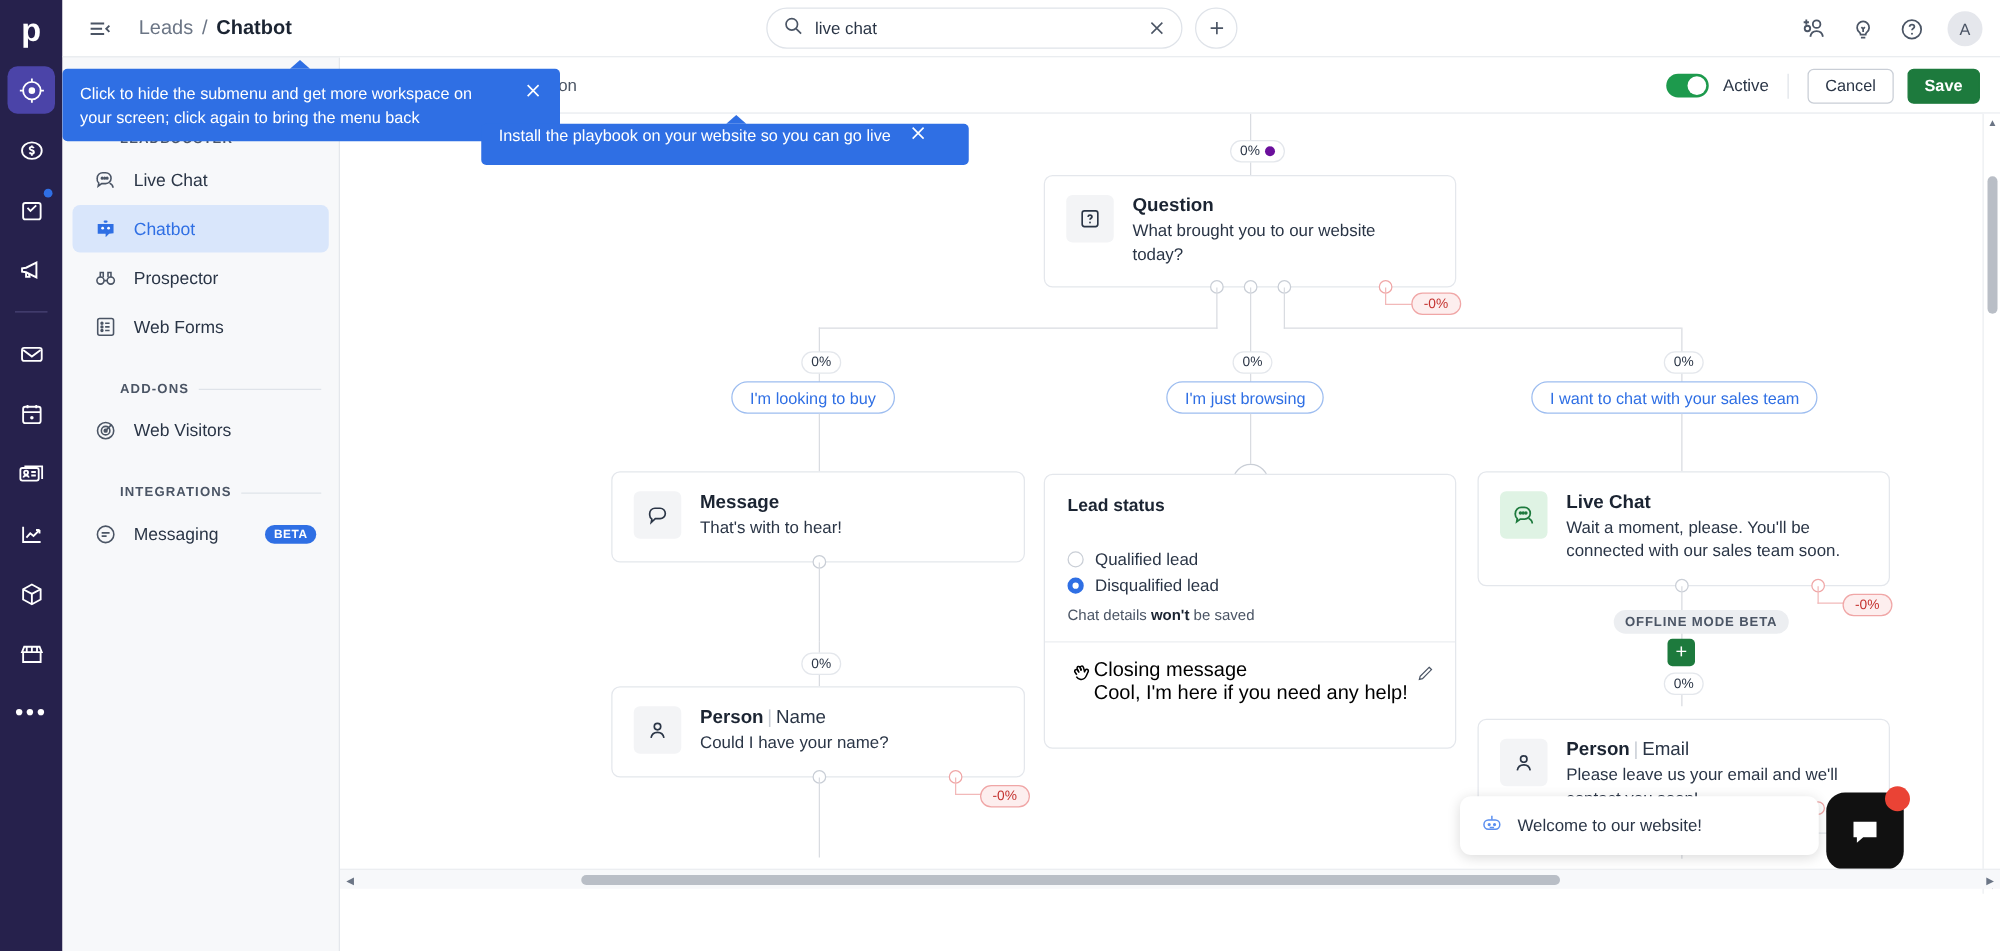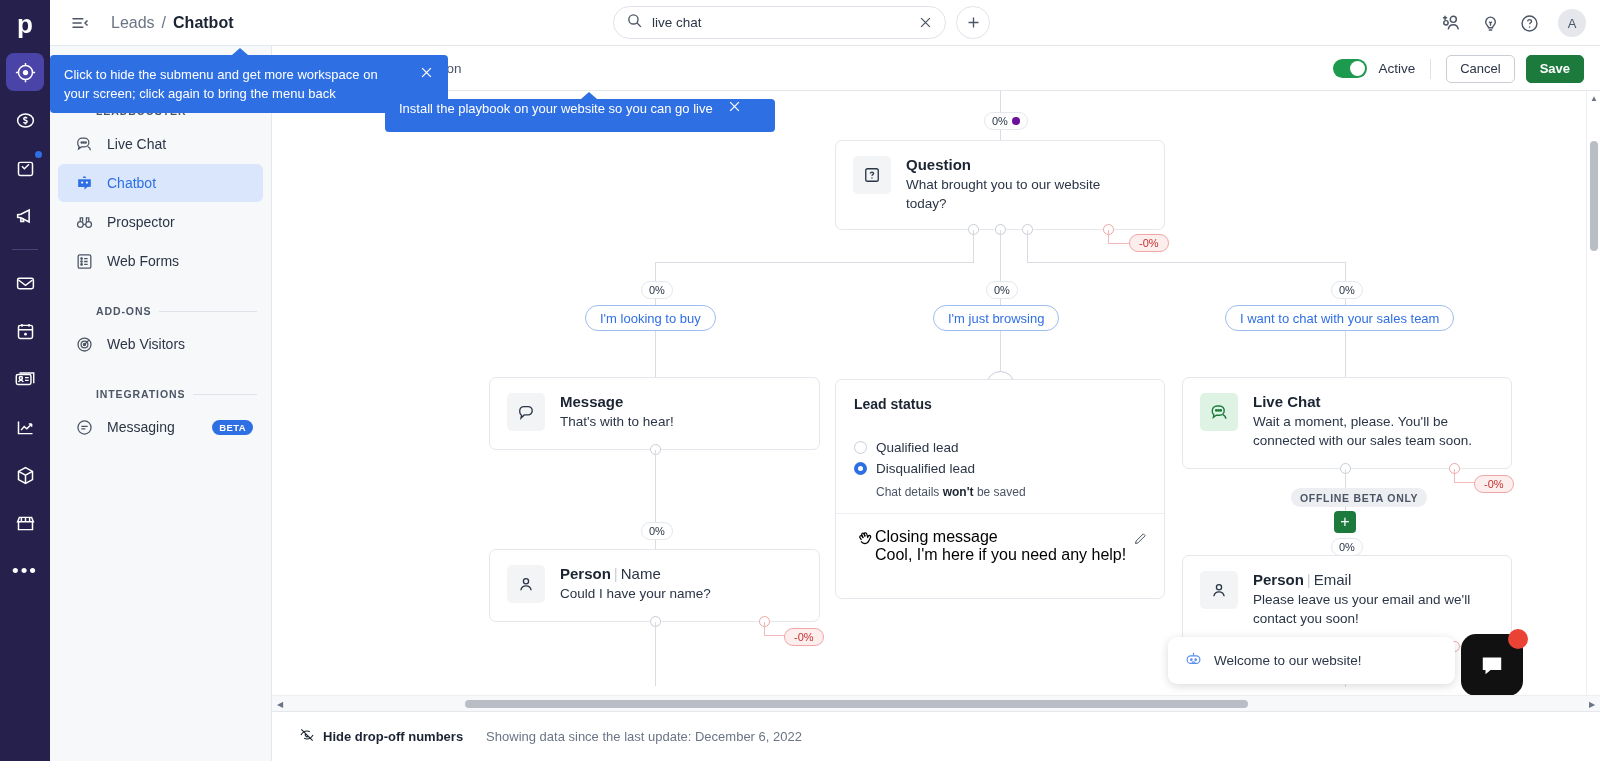--- a/index.html
+++ b/index.html
@@ -162,21 +162,21 @@
     position: absolute; background: #fff; border: 1px solid #e4e7ec; border-radius: 7px;
   }
   .statuscard .sec1 { padding: 16px 18px 14px 18px; border-bottom: 1px solid #eceef1; }
   .sc-title { font-size: 14px; font-weight: bold; color: #1b2432; margin-bottom: 25px; }
   .radio-row { display: flex; align-items: center; gap: 9px; height: 21px; font-size: 13.5px; color: #2a3546; }
   .radio {
     width: 13px; height: 13px; border-radius: 50%; border: 1.5px solid #c9ced6; background: #fff;
     flex: 0 0 13px;
   }
   .radio.on { border: 4px solid #2f6fe4; }
-  .sc-note { font-size: 12px; color: #4b5565; margin-left: 22px; margin-top: 6px; }
+  .sc-note { font-size: 12px; color: #4b5565; margin-top: 6px; }
   .sc-note b { color: #1b2432; }
   .sec2 { padding: 14px 18px 16px 18px; display: flex; position: relative; }
   .pencil { position: absolute; right: 16px; top: 17px; color: #4b5565; }
   .offlabel {
     position: absolute; height: 19px; background: #eceef1; border-radius: 10px;
     font-size: 10.5px; letter-spacing: .7px; color: #4b5565; font-weight: bold;
     display: flex; align-items: center; padding: 0 9px;
   }
   .plusbtn {
     position: absolute; width: 22px; height: 22px; border-radius: 4px; background: #1d7a3d;
@@ -622,26 +622,26 @@
           <div class="csub" style="width:235px">Wait a moment, please. You'll be connected with our sales team soon.</div>
         </div>
       </div>
       <div class="dot" style="left:1068px; top:372px;"></div>
       <div class="dot red" style="left:1177px; top:372px;"></div>
       <div class="lnr" style="left:1182px; top:378px; width:1px; height:14px;"></div>
       <div class="lnr" style="left:1182px; top:391px; width:22px; height:1px;"></div>
       <div class="pctred" style="left:1202px; top:384px;">-0%</div>
 
       <div class="ln lnv" style="left:1073px; top:378px; height:58px;"></div>
-      <div class="offlabel" style="left:1019px; top:397px;">OFFLINE BETA ONLY</div>
+      <div class="offlabel" style="left:1019px; top:397px;">OFFLINE MODE BETA</div>
       <div class="plusbtn" style="left:1062px; top:420px;">+</div>
       <div class="pct" style="left:1059px; top:447px;">0%</div>
       <div class="ln lnv" style="left:1073px; top:465px; height:9px;"></div>
 
-      <div class="card" style="left:910px; top:464px; width:330px; height:92px;">
+      <div class="card" style="left:910px; top:484px; width:330px; height:92px;">
         <div class="cico">
           <svg width="20" height="20" viewBox="0 0 24 24" fill="none" stroke="currentColor" stroke-width="1.6">
             <circle cx="12" cy="8.7" r="3.1"></circle>
               <path d="M5.8 19.5c.6-3.3 3.2-5.2 6.2-5.2s5.6 1.9 6.2 5.2"></path>
           </svg>
         </div>
         <div>
           <div class="ctit">
             <span>Person</span><span class="bar">|</span><span class="thin">Email</span>
           </div>
@@ -675,32 +675,20 @@
     <span class="arrow" style="top:0">▲</span>
     <span class="thumb"></span>
     <span class="arrow" style="bottom:0">▼</span>
   </div>
   <div class="hscroll">
     <span class="arrow" style="left:0">◀</span>
     <span class="thumb"></span>
     <span class="arrow" style="right:0">▶</span>
   </div>
 
-  <div class="footer">
-    <span class="f1">
-      <span>
-        <svg width="16" height="16" viewBox="0 0 24 24" fill="none" stroke="currentColor" stroke-width="1.7">
-          <path d="M3 12s3.5-6 9-6c1.6 0 3 .5 4.2 1.2M21 12s-3.5 6-9 6c-1.7 0-3.2-.6-4.4-1.3"></path>
-          <path d="M9.9 9.9a3 3 0 004.2 4.2M3.5 3.5l17 17"></path>
-        </svg>
-      </span>
-      <span>Hide drop-off numbers</span>
-    </span>
-    <span class="f2">Showing data since the last update: December 6, 2022</span>
-  </div>
 
   <div class="tt" id="tt1">
     <span>Click to hide the submenu and get more workspace on your screen; click again to bring the menu back</span>
     <span class="close">
       <svg width="15" height="15" viewBox="0 0 24 24" fill="none" stroke="currentColor" stroke-width="2.1">
           <path d="M5 5l14 14M19 5L5 19"></path>
         </svg>
     </span>
   </div>
   <div class="tt" id="tt2">

